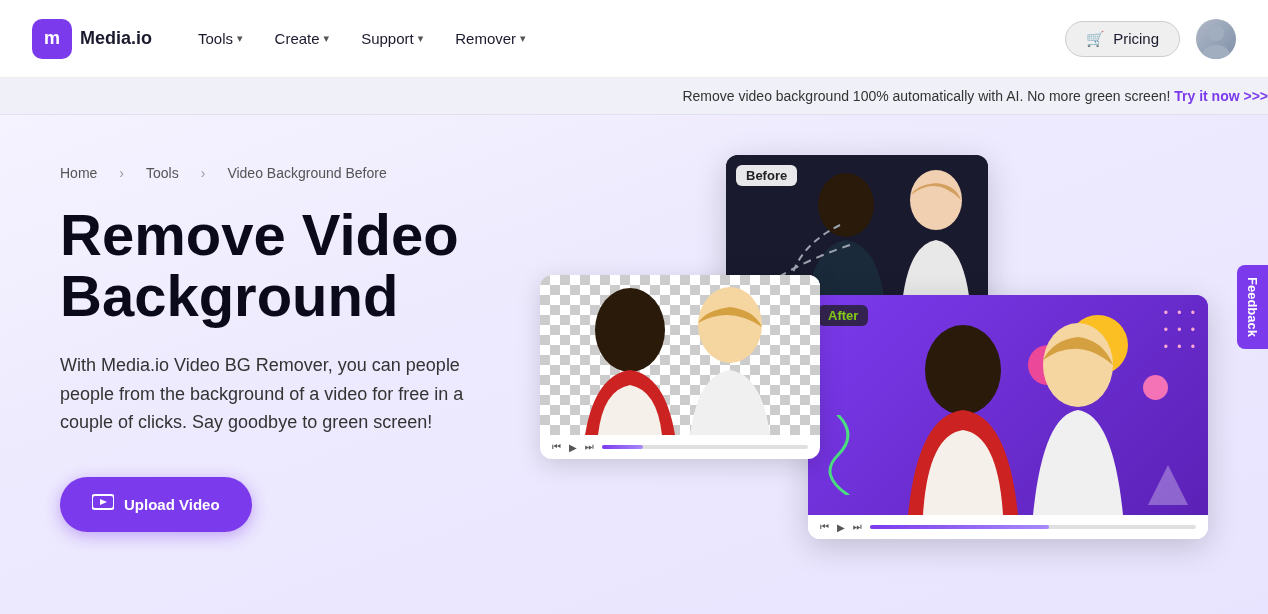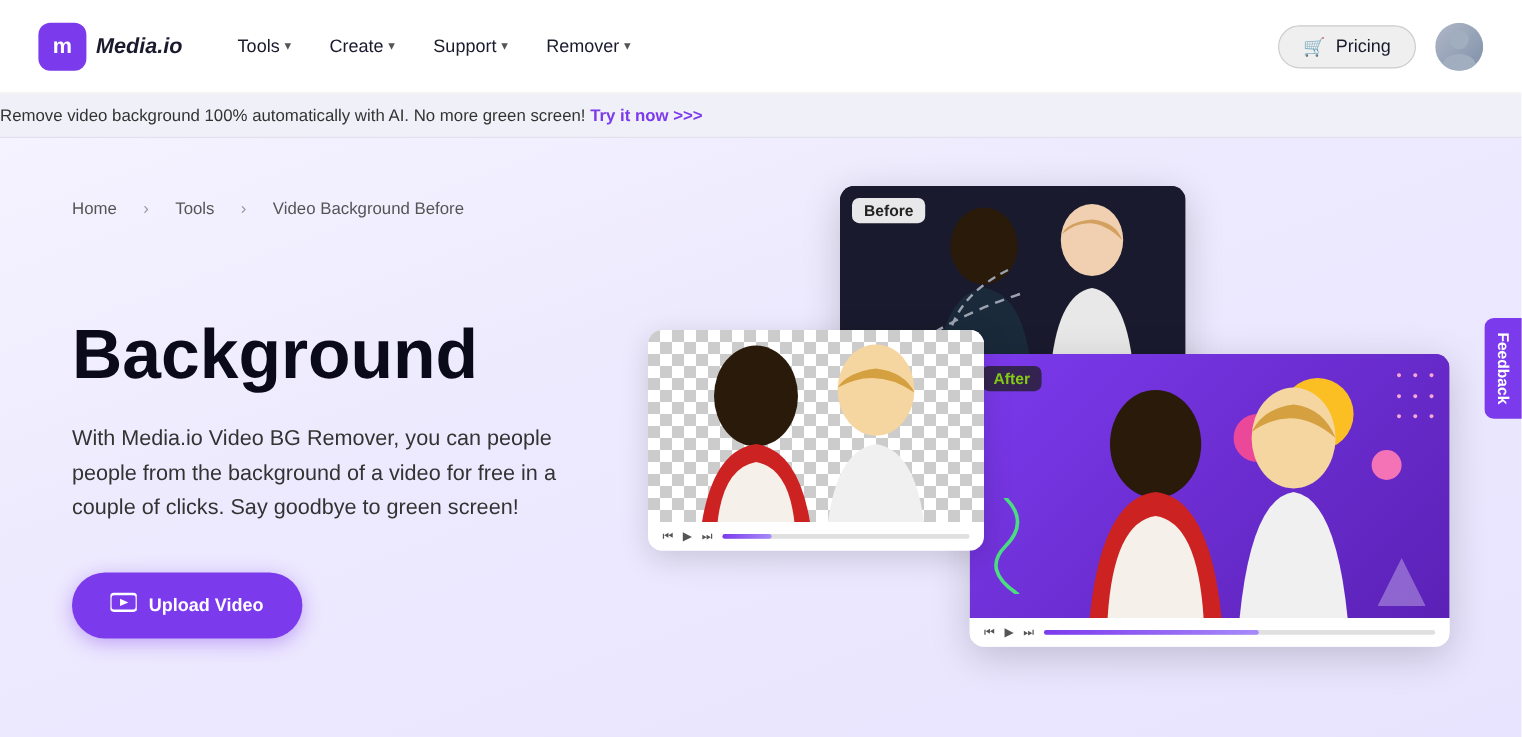--- a/index.html
+++ b/index.html
@@ -10,21 +10,21 @@
       display: flex; align-items: center; height: 78px;
       padding: 0 32px; background: #fff;
       border-bottom: 1px solid #eee; position: relative; z-index: 10;
     }
     .nav-logo { display: flex; align-items: center; gap: 8px; margin-right: 32px; }
     .nav-logo-icon {
       width: 40px; height: 40px; border-radius: 10px;
       background: #7c3aed; display: flex; align-items: center; justify-content: center;
       font-weight: 800; font-size: 18px; color: #fff;
     }
-    .nav-logo-text { font-size: 18px; font-weight: 600; color: #1a1a2e; font-style: italic; }
+    .nav-logo-text { font-size: 18px; font-weight: 600; color: #1a1a2e; }
     .nav-links { display: flex; align-items: center; gap: 4px; }
     .nav-link {
       display: flex; align-items: center; gap: 4px;
       padding: 8px 14px; font-size: 15px; color: #1a1a2e;
       cursor: pointer; border-radius: 6px; font-weight: 500;
     }
     .nav-chevron { font-size: 11px; color: #555; }
     .nav-spacer { flex: 1; }
     .nav-pricing {
       display: flex; align-items: center; gap: 8px;
@@ -38,21 +38,21 @@
     }
     .nav-avatar-inner {
       width: 100%; height: 100%;
       background: linear-gradient(135deg, #b0b8c8, #8090a8);
       display: flex; align-items: center; justify-content: center;
       font-size: 18px; color: #fff;
     }
 
     
     .banner {
-      background: #f0f0f8; padding: 10px 0; text-align: left;
+      background: #f0f0f8; padding: 10px 0; text-align: right;
       font-size: 14px; color: #333; border-bottom: 1px solid #e0e0ee;
     }
     .banner-link { color: #7c3aed; font-weight: 600; text-decoration: none; }
 
     
     .hero {
       background: linear-gradient(160deg, #f5f3ff 0%, #ede9fe 40%, #e8e4ff 100%);
       min-height: 536px; display: flex; align-items: flex-start;
       padding: 40px 60px 0 60px; position: relative; overflow: hidden;
     }
@@ -75,21 +75,21 @@
       flex: 1; position: relative; min-height: 490px;
     }
 
     
     .video-card {
       background: #fff; border-radius: 12px; overflow: hidden;
       box-shadow: 0 8px 32px rgba(0,0,0,0.18);
       position: absolute;
     }
     .video-card-before {
-      width: 288px; top: 0; right: 220px;
+      width: 262px; top: 0; right: 220px;
     }
     .video-card-after {
       width: 400px; top: 140px; right: 0;
     }
     .video-label {
       position: absolute; top: 10px; left: 10px;
       background: rgba(255,255,255,0.9); border-radius: 6px;
       padding: 3px 10px; font-size: 13px; font-weight: 600; color: #222;
       z-index: 2;
     }
@@ -209,21 +209,21 @@
     <div class="breadcrumb">
       <a>Home</a>
       <span class="breadcrumb-sep">›</span>
       <a>Tools</a>
       <span class="breadcrumb-sep">›</span>
       <span>Video Background Before</span>
     </div>
 
     
     <h1 class="hero-title">
-      <br>
+      <span>Remove Video</span><br>
       <span>Background</span>
     </h1>
 
     
     <p class="hero-desc">With Media.io Video BG Remover, you can people people from the background of a video for free in a couple of clicks. Say goodbye to green screen!</p>
 
     
     <button class="upload-btn">
       <span class="upload-icon">
         <svg width="22" height="18" viewBox="0 0 22 18" fill="none">

